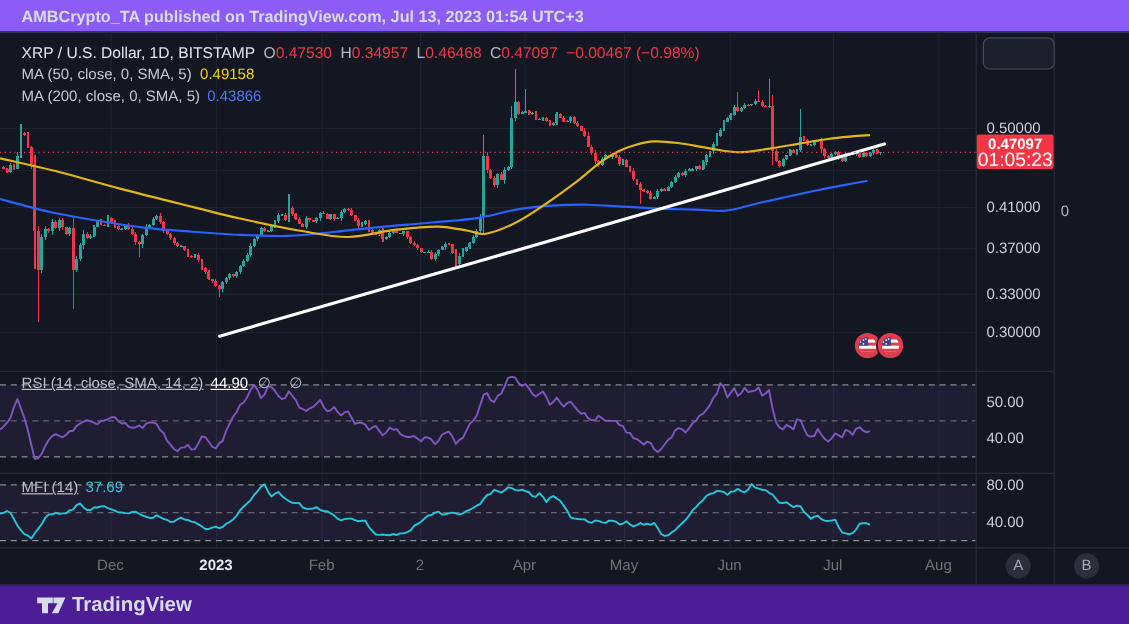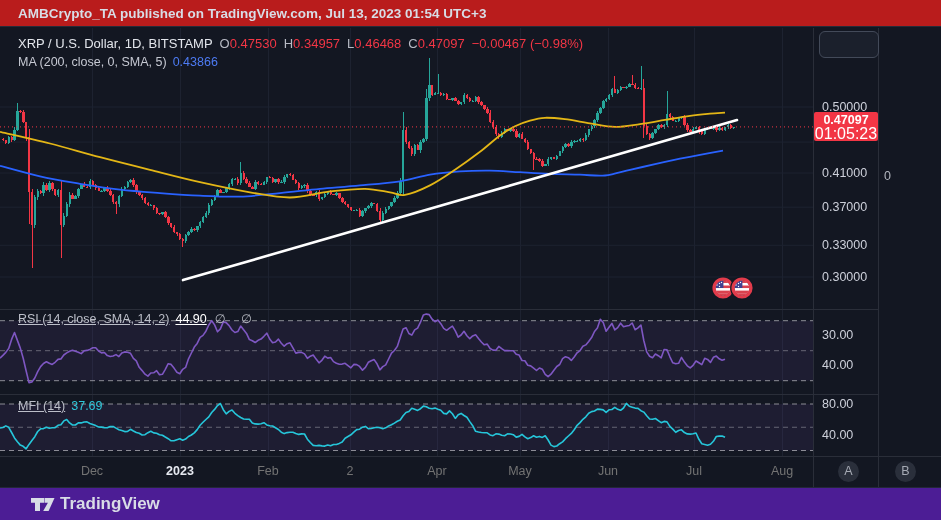--- a/index.html
+++ b/index.html
@@ -1,21 +1,21 @@
 <!DOCTYPE html>
 <html><head>
 <meta charset="utf-8">
 <style>
   html,body{margin:0;padding:0;background:#0d1017;}
   #stage{position:relative;width:941px;height:520px;background:#131722;overflow:hidden;
          font-family:"Liberation Sans",sans-serif;color:#d1d4dc;}
   .abs{position:absolute;}
   #chart-svg{position:absolute;left:0;top:0;}
   
-  #top-banner{left:0;top:0;width:941px;height:27px;background:#b91c1c;border-bottom:1px solid #262b38;
+  #top-banner{left:0;top:0;width:941px;height:27px;background:#8b5cf6;border-bottom:1px solid #262b38;
               line-height:27px;padding-left:18px;font-size:13.5px;font-weight:700;color:#d8dce5;box-sizing:border-box;}
   
   #legend{left:18px;top:35px;font-size:13px;line-height:18px;}
   .lg-row{white-space:nowrap;}
   .lg-sym{color:#e3e6ec;}
   .lg-k{color:#b7bac4;margin-left:7px;}
   .lg-v{color:#f23645;}
   .lg-chg{color:#f23645;margin-left:7px;}
   .lg-ma{color:#c6c9d3;font-size:12.5px;}
   .v-yellow{color:#f5d409;margin-left:7px;font-size:12.5px;}
@@ -649,41 +649,44 @@
 
   <div id="top-banner" class="abs">
     <span>AMBCrypto_TA published on TradingView.com, Jul 13, 2023 01:54 UTC+3</span>
   </div>
 
   <div id="legend" class="abs">
     <div class="lg-row">
       <span class="lg-sym">XRP / U.S. Dollar, 1D, BITSTAMP</span><span id="ohlc-spans"><span class="lg-k">O</span><span class="lg-v">0.47530</span><span class="lg-k">H</span><span class="lg-v">0.34957</span><span class="lg-k">L</span><span class="lg-v">0.46468</span><span class="lg-k">C</span><span class="lg-v">0.47097</span></span><span class="lg-chg">−0.00467 (−0.98%)</span>
     </div>
     <div class="lg-row">
+      <span class="lg-ma">MA (50, close, 0, SMA, 5)</span><span class="v-yellow">0.49158</span>
+    </div>
+    <div class="lg-row">
       <span class="lg-ma">MA (200, close, 0, SMA, 5)</span><span class="v-blue">0.43866</span>
     </div>
   </div>
 
   <div class="abs ind-label" style="left:18px;top:312px;">
     <span class="ind-name">RSI (14, close, SMA, 14, 2)</span><span class="v-purple">44.90</span><span class="nulls">∅ ∅</span>
   </div>
 
   <div class="abs ind-label" style="left:18px;top:399px;">
     <span class="ind-name">MFI (14)</span><span class="v-cyan">37.69</span>
   </div>
 
   <div id="tr-button" class="abs"></div>
 
   <div id="price-axis" class="abs">
       <div class="ax-label" style="top: 71.5px;">0.50000</div>
       <div class="ax-label" style="top: 137.544px;">0.41000</div>
       <div class="ax-label" style="top: 171.708px;">0.37000</div>
       <div class="ax-label" style="top: 209.783px;">0.33000</div>
       <div class="ax-label" style="top: 241.503px;">0.30000</div>
-      <div class="ax-label" style="top: 300.2px;">30.00</div>
+      <div class="ax-label" style="top: 300.2px;">50.00</div>
       <div class="ax-label" style="top: 330.2px;">40.00</div>
       <div class="ax-label" style="top: 368.5px;">80.00</div>
       <div class="ax-label" style="top: 399.5px;">40.00</div>
     </div>
   <div id="margin-col" class="abs"></div>
   <div id="zero-label" class="abs">0</div>
 
   <div id="price-badge" class="abs" style="top: 112.406px;">
     <span class="p1">0.47097</span>
     <span class="p2">01:05:23</span>

